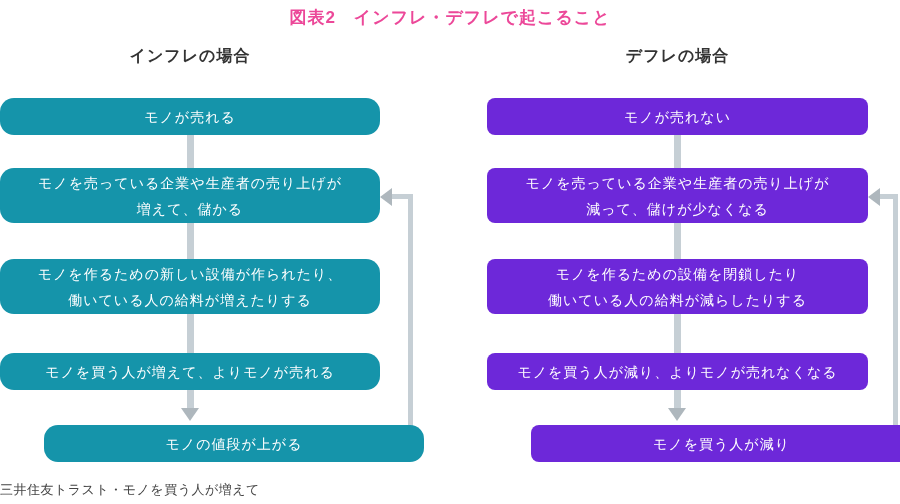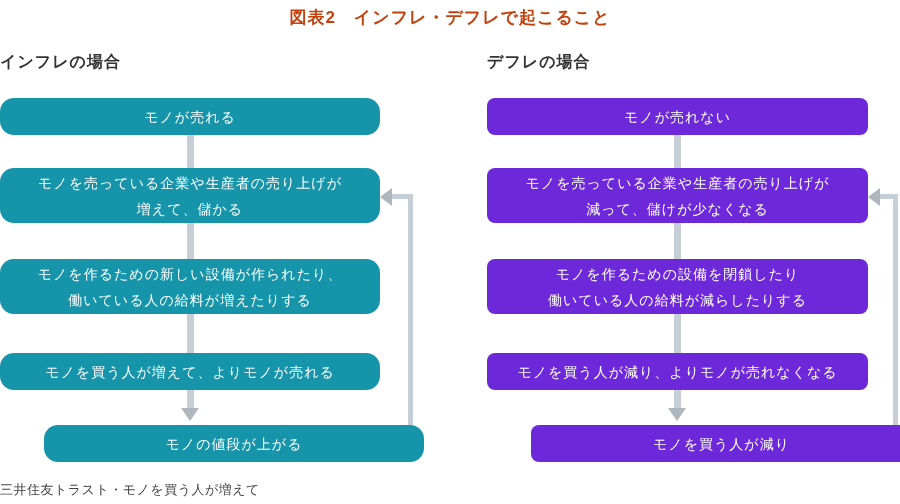--- a/index.html
+++ b/index.html
@@ -2,25 +2,25 @@
 <html><head>
 <meta charset="utf-8">
 <style>
   html,body { margin:0; padding:0; background:#fff; }
   .canvas {
     position:relative; width:900px; height:504px; background:#ffffff;
     font-family:"Liberation Sans","DejaVu Sans",sans-serif; overflow:hidden;
   }
   .title {
     position:absolute; top:6px; left:0; width:100%; text-align:center;
-    font-size:17px; font-weight:bold; color:#c2410c; letter-spacing:1px;
+    font-size:17px; font-weight:bold; color:#ec4899; letter-spacing:1px;
   }
   .col-header {
-    position:absolute; top:52px; font-size:16px; font-weight:bold;
-    color:#333333; text-align:left; letter-spacing:1px;
+    position:absolute; top:46px; font-size:16px; font-weight:bold;
+    color:#333333; text-align:center; letter-spacing:1px;
   }
   .col-header.left  { left:0;     width:380px; }
   .col-header.right { left:487px; width:381px; }
 
   .box {
     position:absolute; border-radius:8px; color:#ffffff; font-size:14px;
     text-align:center; display:flex; align-items:center; justify-content:center;
     white-space:pre-line; line-height:26px; letter-spacing:1px; z-index:2;
   }
   .teal   { background:#1594aa; left:0;     width:380px;border-radius:14px; }

